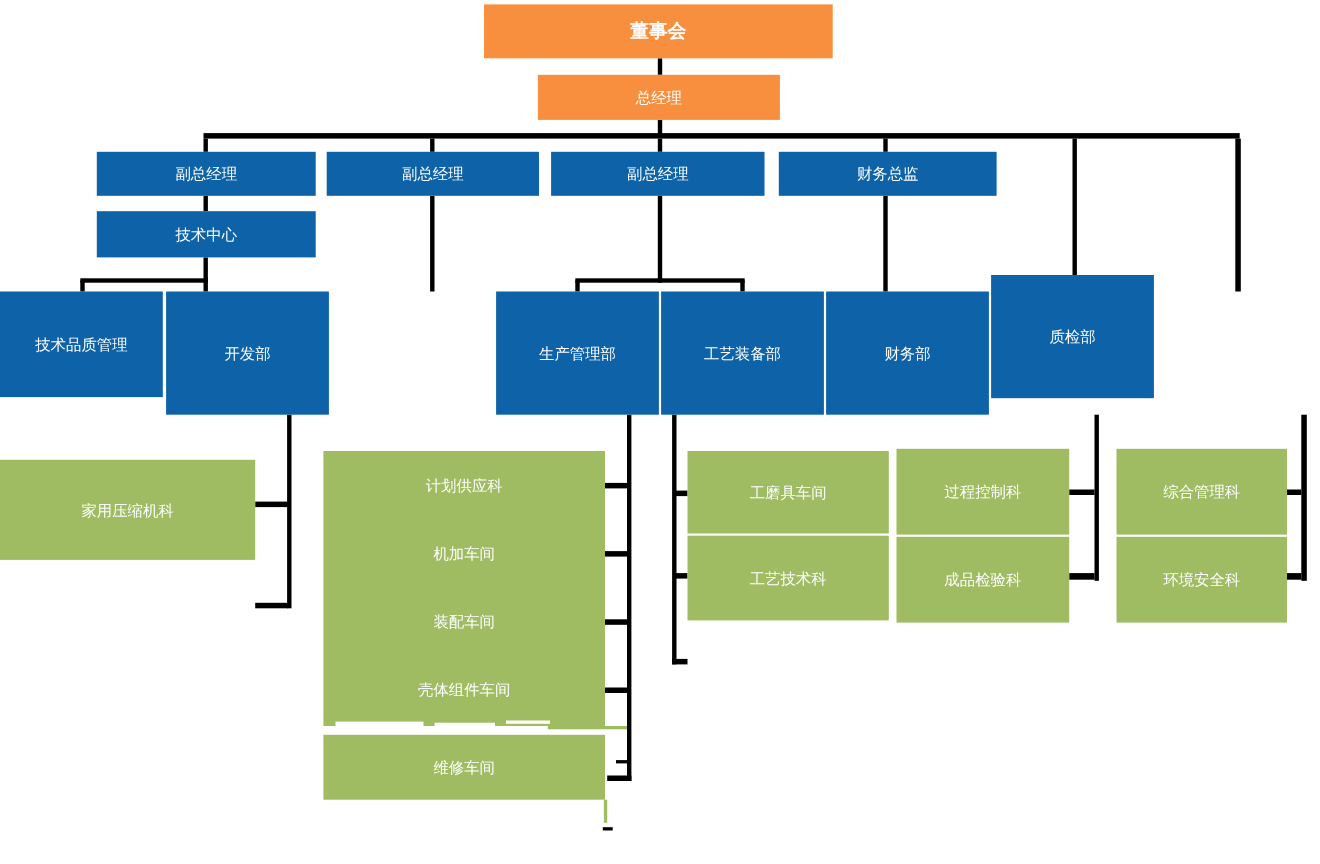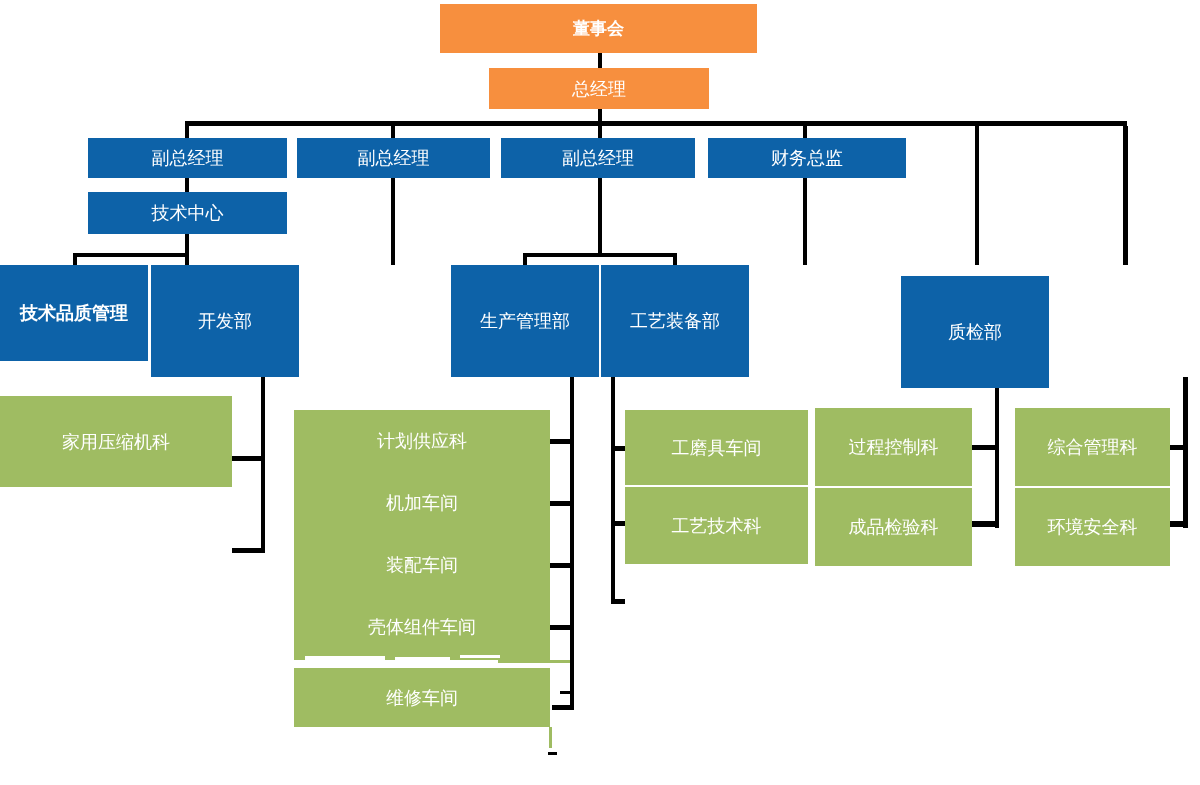--- a/index.html
+++ b/index.html
@@ -3,21 +3,21 @@
 <meta charset="utf-8">
 <style>
   html,body{margin:0;padding:0;background:#ffffff;}
   #canvas{
     position:relative;width:1200px;height:785px;background:#ffffff;overflow:hidden;
     font-family:"Liberation Sans","DejaVu Sans",sans-serif;
     --orange:#F78F3E; --blue:#0D62A8; --green:#9FBC62; --line:#000000; --text:#FFFFFF;
   }
   .node{
     position:absolute;display:flex;align-items:center;justify-content:center;
-    color:var(--text);font-size:18px;line-height:1;text-align:center;box-sizing:border-box;
+    color:var(--text);font-size:14px;line-height:1;text-align:center;box-sizing:border-box;
   }
   .orange{background:var(--orange);}
   .blue{background:var(--blue);}
   .green{background:var(--green);}
   .board{font-size:17px;font-weight:bold;}
   .line{position:absolute;background:var(--line);}
   .white{position:absolute;background:#ffffff;}
   .stack{flex-direction:column;justify-content:flex-start;padding:0;}
   .stack .cell{
     width:100%;height:62px;display:flex;align-items:center;justify-content:center;flex:0 0 62px;
@@ -80,27 +80,28 @@
   <div class="node orange board" style="left:440px;top:4px;width:317px;height:49px;">董事会</div>
   <div class="node orange" style="left:489px;top:68px;width:220px;height:41px;">总经理</div>
 
   <div class="node blue" style="left:88px;top:138px;width:199px;height:40px;">副总经理</div>
   <div class="node blue" style="left:297px;top:138px;width:193px;height:40px;">副总经理</div>
   <div class="node blue" style="left:501px;top:138px;width:194px;height:40px;">副总经理</div>
   <div class="node blue" style="left:708px;top:138px;width:198px;height:40px;">财务总监</div>
 
   <div class="node blue" style="left:88px;top:192px;width:199px;height:42px;">技术中心</div>
 
-  <div class="node blue" style="left:0px;top:265px;width:148px;height:96px;font-weight:bold;">技术品质管理</div>
+  <div class="node blue" style="left:0px;top:265px;width:148px;height:96px;">技术品质管理</div>
   <div class="node blue" style="left:151px;top:265px;width:148px;height:112px;">开发部</div>
   <div class="node blue" style="left:451px;top:265px;width:148px;height:112px;">生产管理部</div>
   <div class="node blue" style="left:601px;top:265px;width:148px;height:112px;">工艺装备部</div>
-  <div class="node blue" style="left:901px;top:276px;width:148px;height:112px;">质检部</div>
+  <div class="node blue" style="left:751px;top:265px;width:148px;height:112px;">财务部</div>
+  <div class="node blue" style="left:901px;top:250px;width:148px;height:112px;">质检部</div>
 
-  <div class="node green" style="left:0px;top:396px;width:232px;height:91px;">家用压缩机科</div>
+  <div class="node green" style="left:0px;top:418px;width:232px;height:91px;">家用压缩机科</div>
 
   <div class="node green stack" style="left:294px;top:410px;width:256px;height:250px;">
     <div class="cell">计划供应科</div>
     <div class="cell">机加车间</div>
     <div class="cell">装配车间</div>
     <div class="cell">壳体组件车间</div>
   </div>
   <div class="node green" style="left:294px;top:668px;width:256px;height:59px;">维修车间</div>
 
   <div class="white" style="left:305px;top:656px;width:80px;height:4px;"></div>

